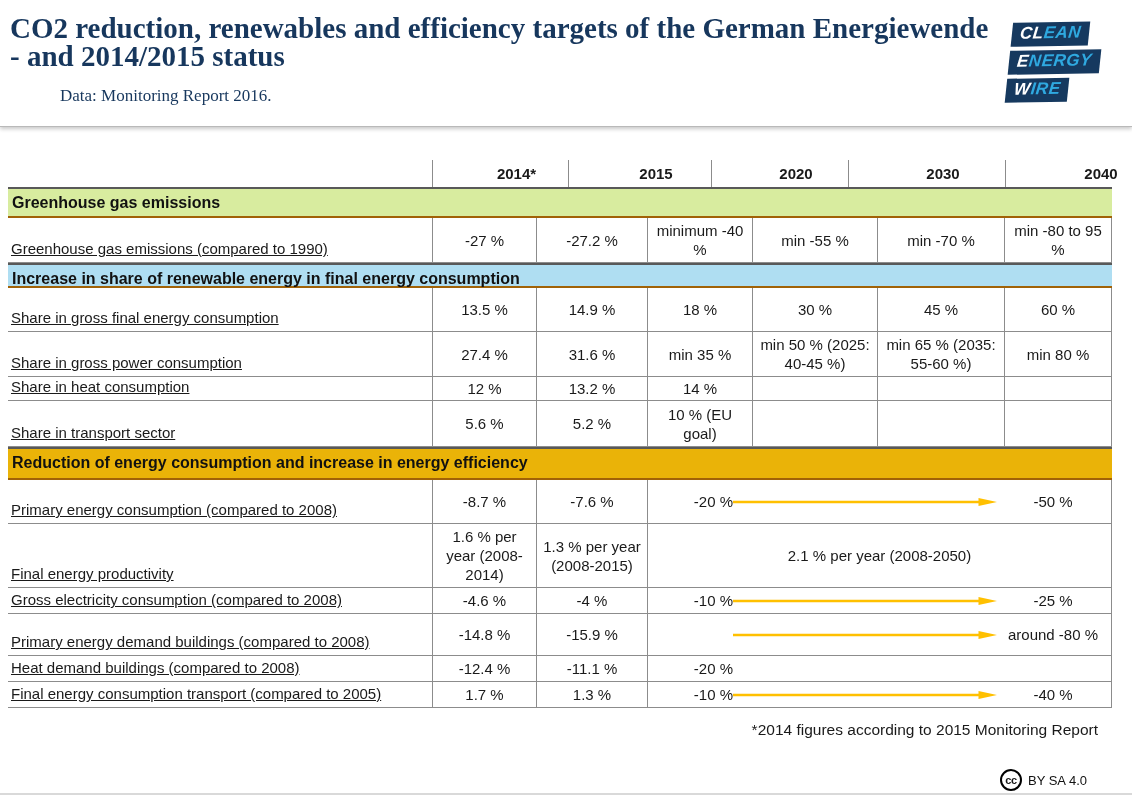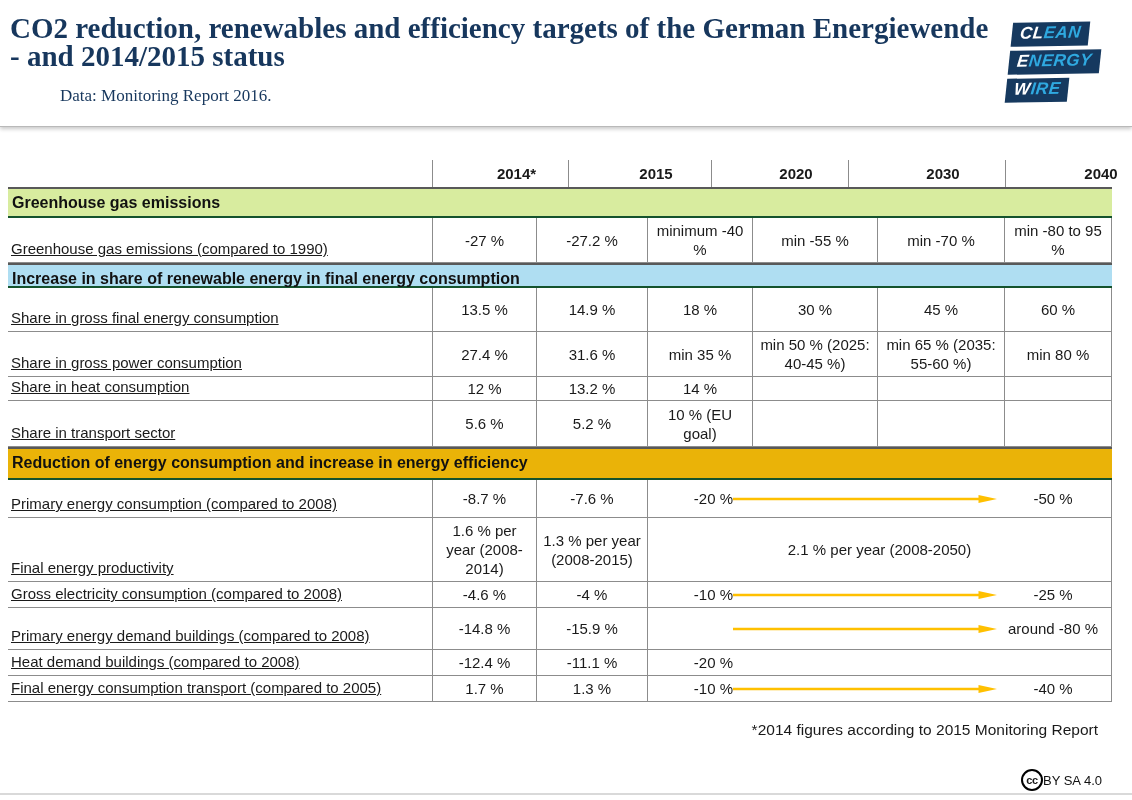--- a/index.html
+++ b/index.html
@@ -40,39 +40,39 @@
   }
   .tr.hdr{border-bottom:none;gap:32px;}
   .td{box-sizing:border-box;display:flex;align-items:center;justify-content:center;
       text-align:center;font-size:15px;line-height:19px;padding:1px 6px;
       border-right:1px solid #8c8c8c;}
   .td.label{justify-content:flex-start;text-align:left;align-items:flex-end;
       padding:0 4px 4px 3px;text-decoration:underline;}
   .hdr .td{font-weight:bold;border-right:1px solid #8c8c8c;}
   .hdr .td.label{border-right:1px solid #8c8c8c;}
   .tr.section{
-    border-top:2px solid #595959;border-bottom:2px solid #14532d;
+    border-top:2px solid #595959;border-bottom:2px solid #a16207;
     display:block;
   }
   .section-label{
     font-weight:bold;font-size:16px;padding:5px 0 6px 4px;color:#111111;
   }
   .sec-green{background:#d8ec9f;}
   .sec-blue{background:#afdef2;}
   .sec-pink{background:#eab308;}
   .td.merged{grid-column:4 / 8;justify-content:flex-start;padding:0;}
   .mleft{width:85px;text-align:right;padding-left:14px;box-sizing:border-box;flex:none;}
   .mright{width:112px;text-align:center;box-sizing:border-box;flex:none;margin-right:2px;}
   .mcenter{flex:1;text-align:center;}
   .aflex{flex:1;height:14px;display:flex;align-items:center;}
   svg.arrow{width:100%;height:14px;display:block;}
   .spacer{flex:1;}
   
   .footnote{position:absolute;right:34px;top:721px;font-size:15.5px;color:#1a1a1a;}
-  .license{position:absolute;right:30px;top:769px;display:flex;align-items:center;}
+  .license{position:absolute;right:45px;top:769px;display:flex;align-items:center;gap:6px;}
   .cc-circle{
     width:18px;height:18px;border:2px solid #000;border-radius:50%;
     display:flex;align-items:center;justify-content:center;
     font-size:11px;font-weight:bold;letter-spacing:-0.5px;
   }
   .license-text{font-size:13px;color:#111;}
   .page-bottom{position:absolute;left:0;top:793px;width:1132px;height:2px;background:#d9d9d9;}
 </style>
 </head>
 <body>
@@ -157,21 +157,21 @@
     <div class="td">10 % (EU goal)</div>
     <div class="td"></div>
     <div class="td"></div>
     <div class="td"></div>
   </div>
 
   <div class="tr section sec-pink" style="height:33px">
     <div class="section-label">Reduction of energy consumption and increase in energy efficiency</div>
   </div>
 
-  <div class="tr" style="height:38px">
+  <div class="tr" style="height:44px">
     <div class="td label">Primary energy consumption (compared to 2008)</div>
     <div class="td">-8.7 %</div>
     <div class="td">-7.6 %</div>
     <div class="td merged">
       <span class="mleft">-20 %</span>
       <span class="aflex">
           <svg class="arrow" viewBox="0 0 100 14" preserveAspectRatio="none">
             <line x1="0" y1="7" x2="94" y2="7" stroke="#ffc000" stroke-width="2.4"></line>
             <polygon points="93,3 100,7 93,11" fill="#ffc000"></polygon>
           </svg>

